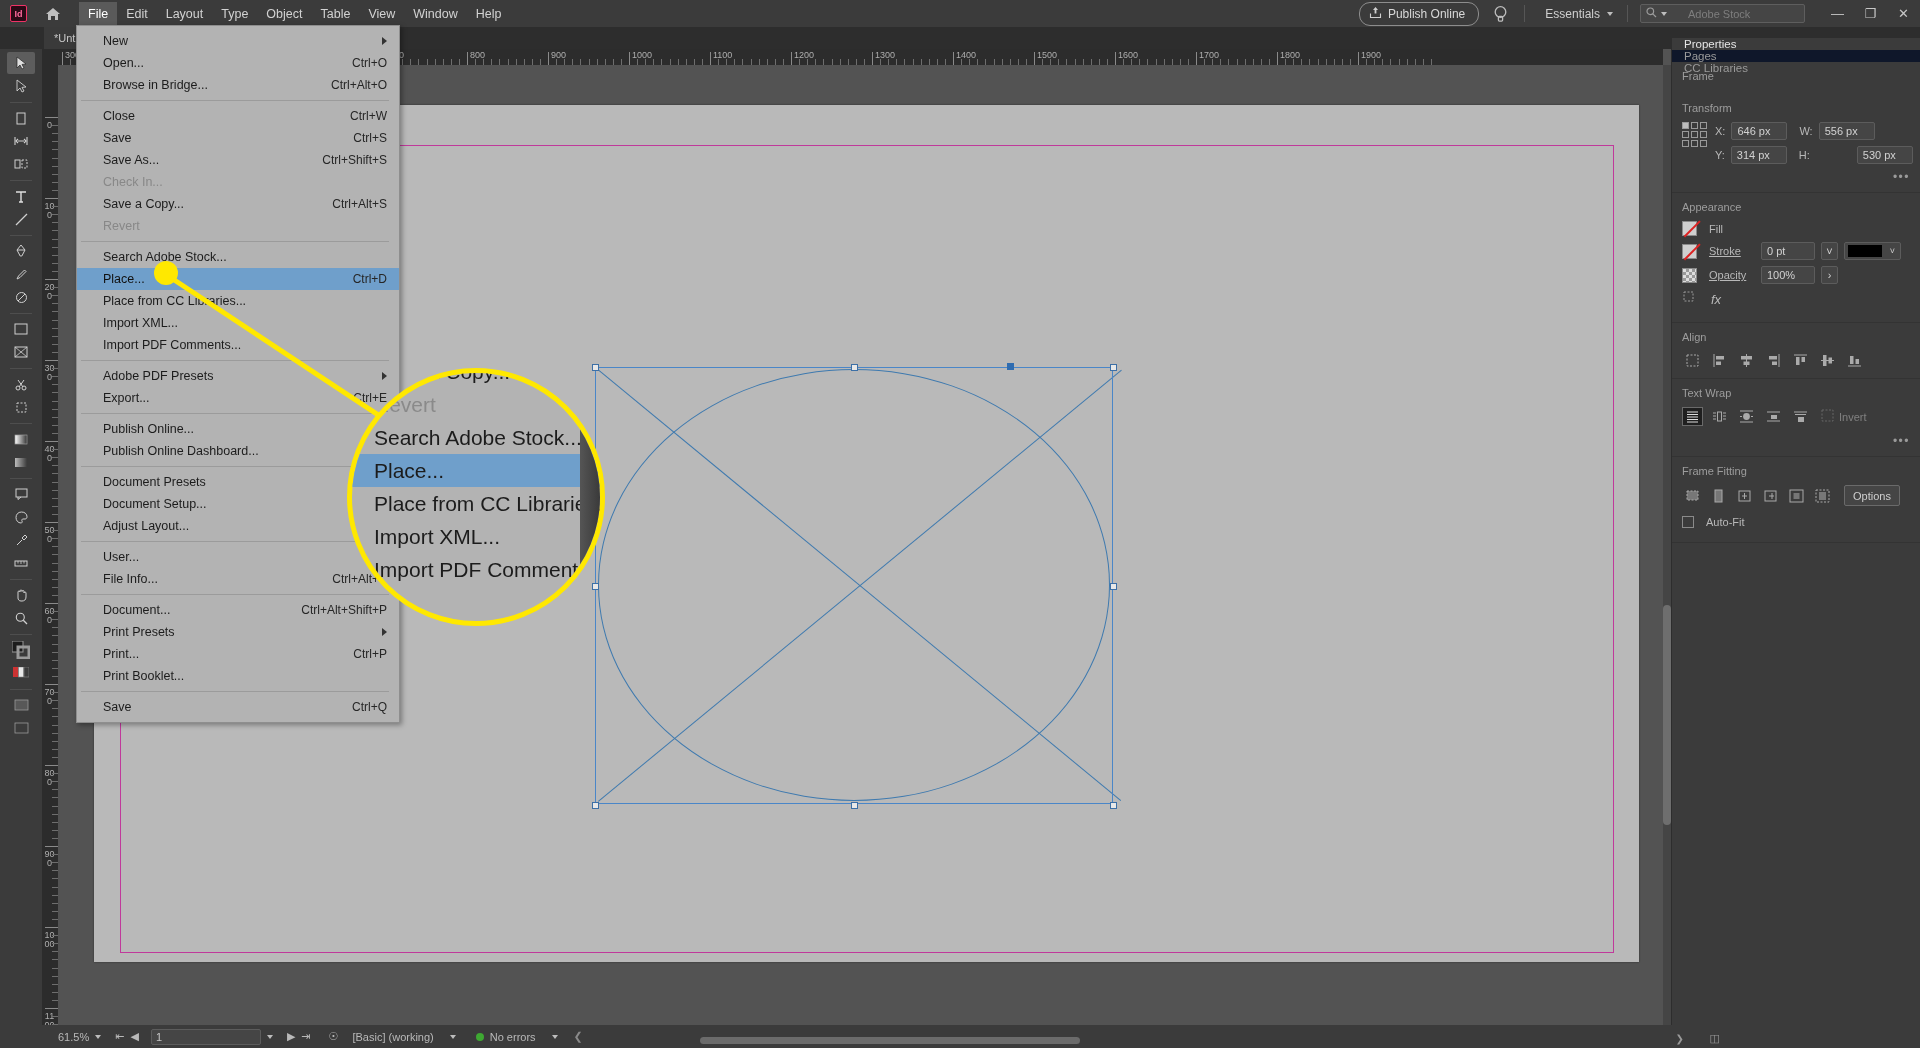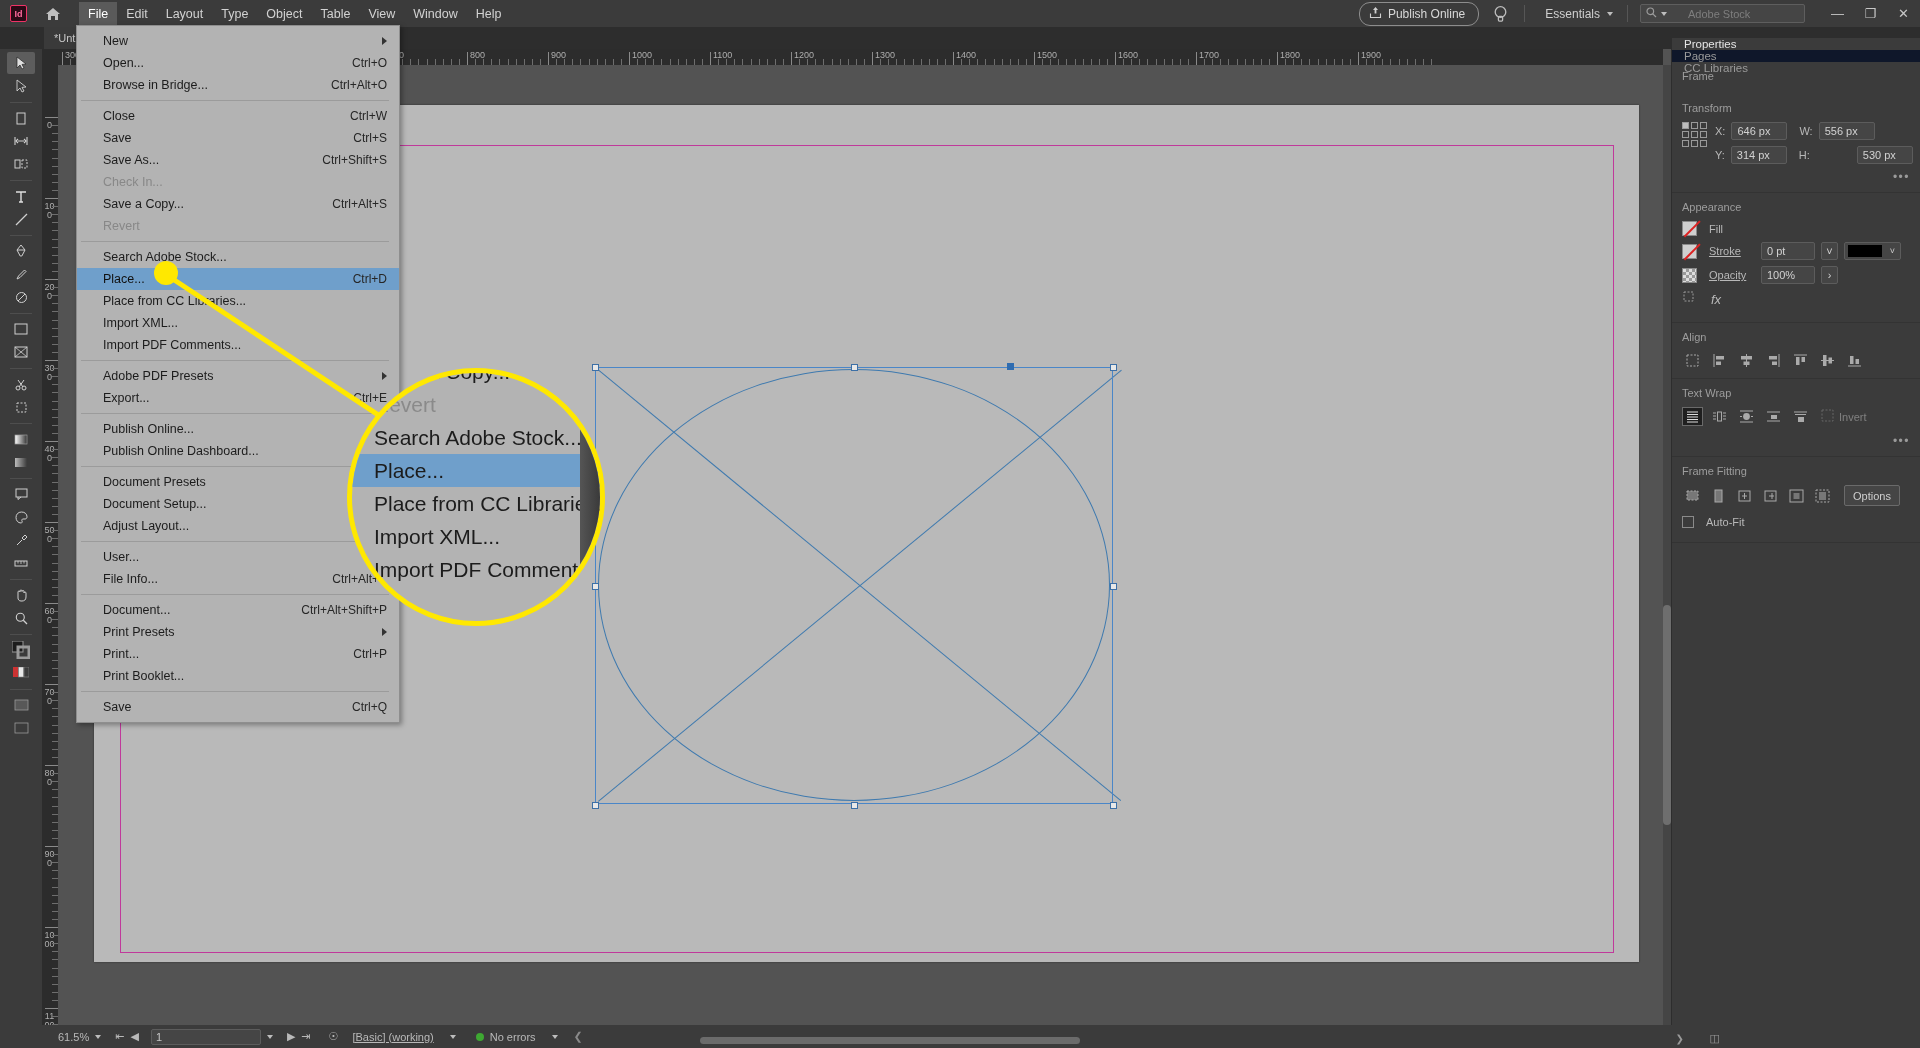--- a/index.html
+++ b/index.html
@@ -1192,21 +1192,21 @@
   <div class="statusbar">
     <span>61.5%</span>
     <span class="caret"></span>
     <span style="margin-left:8px;">⇤</span>
     <span>◀</span>
     <span class="sb-field" style="width:110px;margin-left:6px;">1</span>
     <span class="caret"></span>
     <span style="margin-left:8px;">▶</span>
     <span>⇥</span>
     <span style="margin-left:12px;">☉</span>
-    <span style="margin-left:8px;text-decoration:underline;">[Basic] (working)</span>
+    <span style="margin-left:8px;">[Basic] (working)</span>
     <span class="caret" style="margin-left:10px;"></span>
     <span class="green-dot" style="margin-left:14px;"></span>
     <span>No errors</span>
     <span class="caret" style="margin-left:10px;"></span>
     <span style="margin-left:10px;color:#8a8a8a;">❮</span>
   </div>
   <div class="hscroll"></div>
   <div style="position:absolute;right:236px;bottom:4px;color:#9a9a9a;font-size:10px;">❯</div>
   <div style="position:absolute;right:200px;bottom:3px;color:#9a9a9a;font-size:11px;">◫</div>
 </div>

